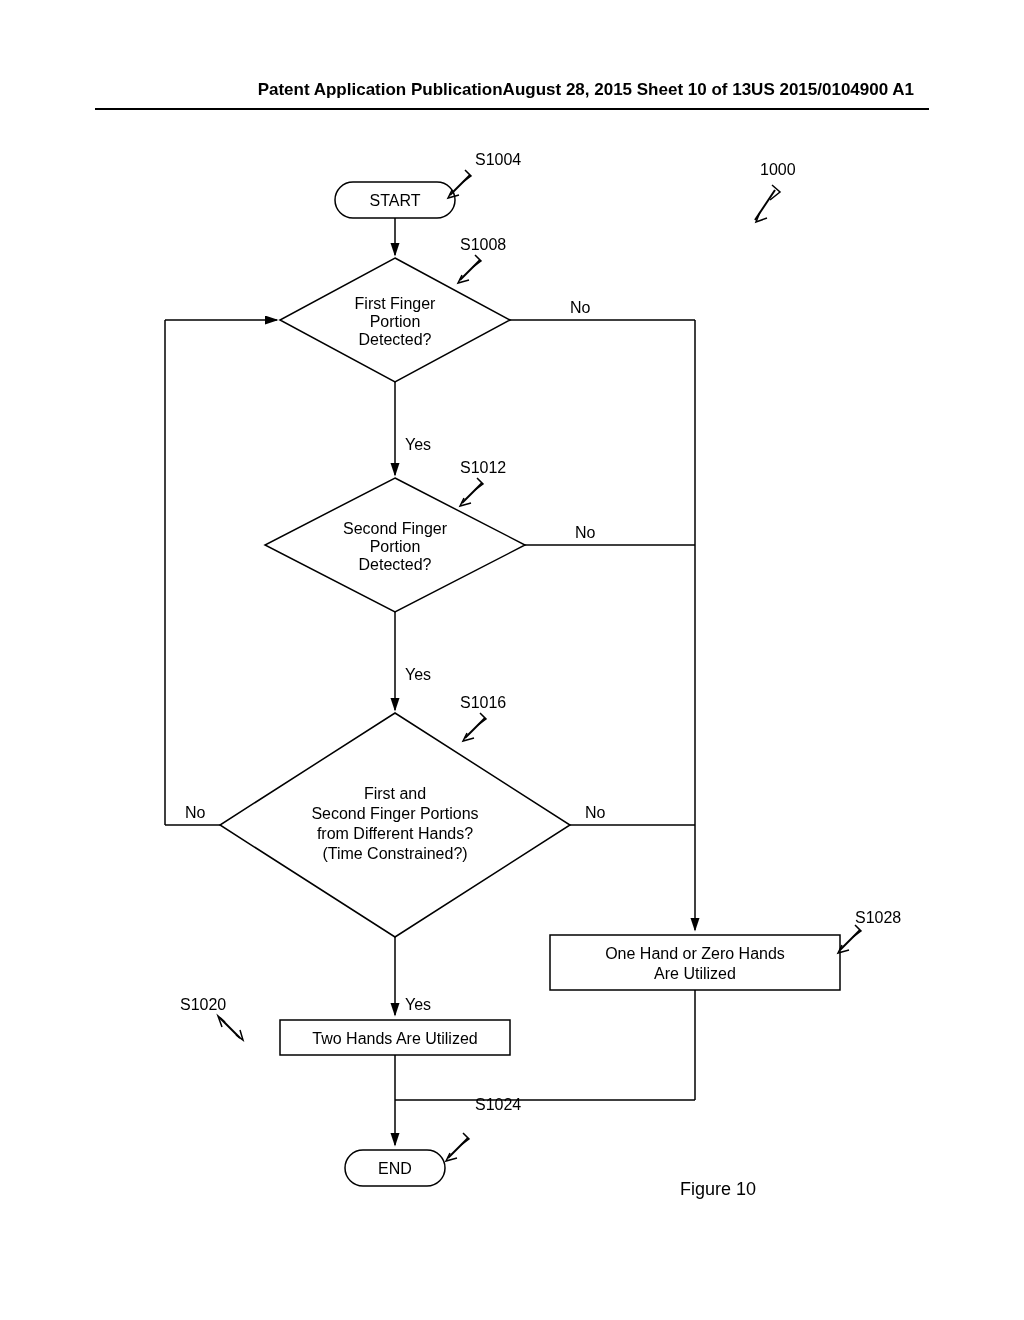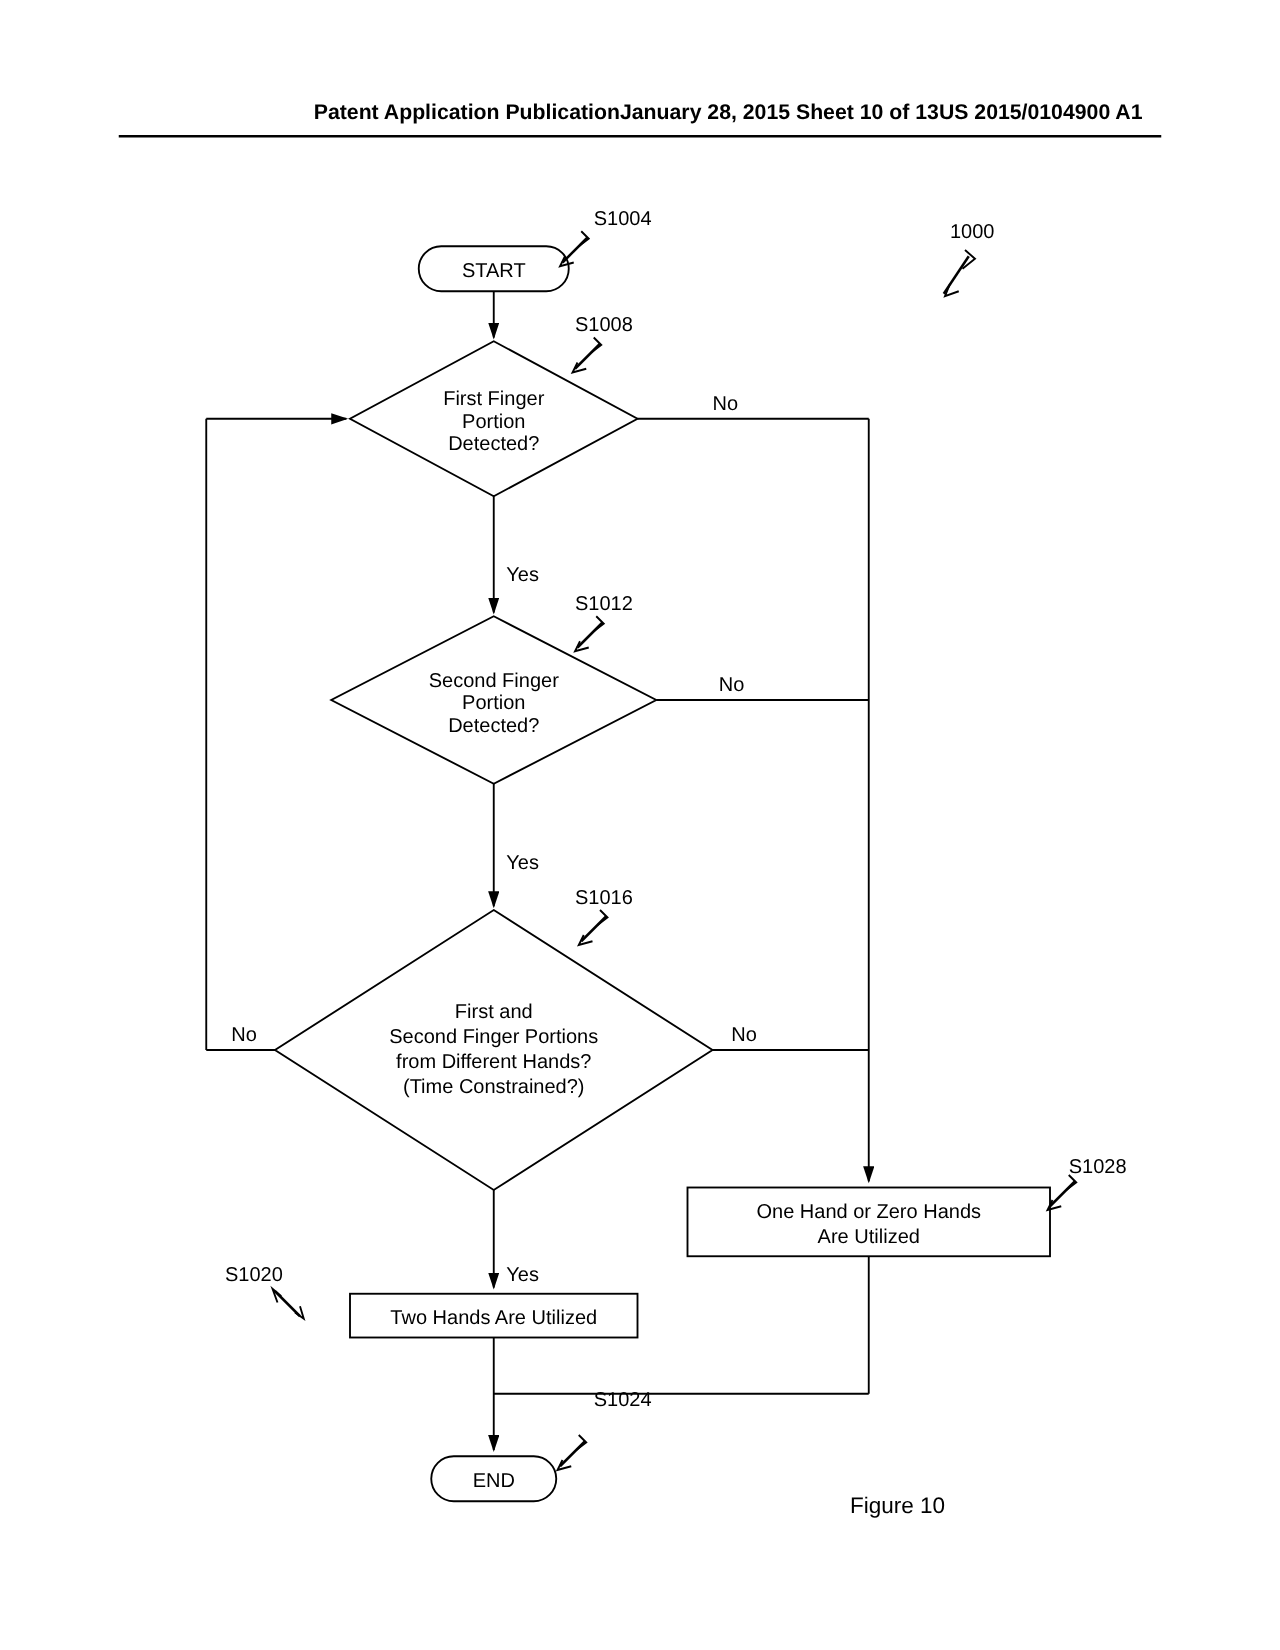--- a/index.html
+++ b/index.html
@@ -27,21 +27,21 @@
   .header-right { font-weight: bold; }
   .header-divider {
     position: absolute;
     top: 108px;
     left: 95px;
     right: 95px;
     border-top: 2px solid #000;
   }
   .diagram {
     position: absolute;
-    top: 155px;
+    top: 140px;
     left: 0;
     width: 825px;
     height: 1120px;
     text-decoration: underline;
   }
   svg { display: block; }
   .svg-text {
     font-family: Arial, sans-serif;
     font-size: 16px;
     text-anchor: middle;
@@ -53,21 +53,21 @@
   }
   .caption {
     font-size: 18px;
   }
 </style>
 </head>
 <body>
 
 <div class="header">
   <span class="header-left">Patent Application Publication</span>
-  <span class="header-center">January 28, 2015  Sheet 10 of 13</span>
+  <span class="header-center">August 28, 2015  Sheet 10 of 13</span>
   <span class="header-right">US 2015/0104900 A1</span>
 </div>
 <div class="header-divider"></div>
 
 <div class="diagram">
 <svg width="1024" height="1120" viewBox="0 0 1024 1120">
   <defs>
     <marker id="arrow" markerWidth="10" markerHeight="10" refX="8" refY="3" orient="auto" markerUnits="strokeWidth">
       <path d="M0,0 L0,6 L9,3 z" fill="#000"></path>
     </marker>

